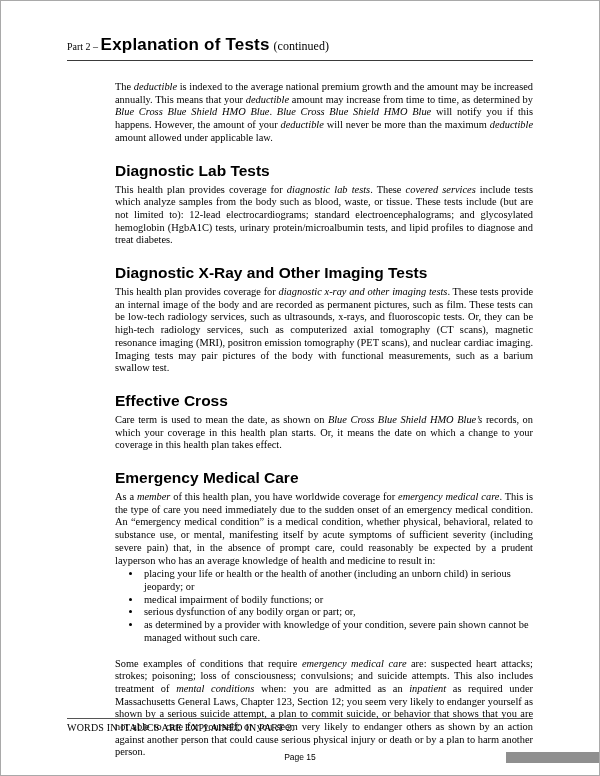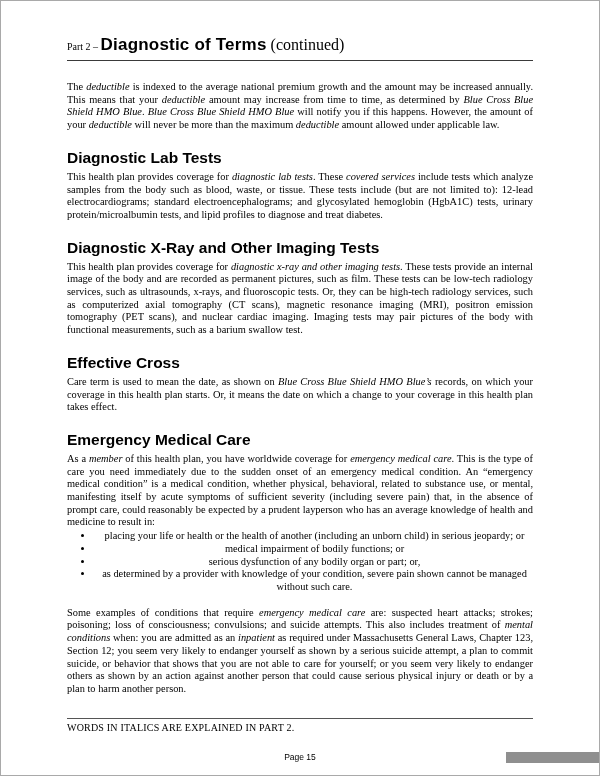--- a/index.html
+++ b/index.html
@@ -10,60 +10,60 @@
     border: 1px solid #a9a9a9;
     position: relative;
     padding: 34px 66px 90px 66px;
     font-family: "Liberation Serif", serif;
     color: #000;
     overflow: hidden;
   }
   .header-line { white-space: nowrap; }
   .hdr-prefix { font-size: 10px; }
   .hdr-title  { font-family: "Liberation Sans", sans-serif; font-weight: 700; font-size: 17px; letter-spacing: .2px; }
-  .hdr-suffix { font-size: 16px; }
+  .hdr-suffix { font-size: 12px; }
   .header-rule { border: none; border-top: 1px solid #3a3a3a; margin: 5px 0 0 0; height: 0; }
-  .content { margin-top: 20px; }
+  .content { margin-top: 20px; margin-left: 48px; }
   .body-para {
     margin: 0;
     font-size: 10.4px;
     line-height: 12.7px;
     text-align: justify;
   }
   .section-heading {
     font-family: "Liberation Sans", sans-serif;
     font-weight: 700;
     font-size: 15.5px;
     margin: 17px 0 4px 0;
   }
   .bullet-list {
     margin: 1px 0 0 0;
     padding-left: 27px;
     font-size: 10.4px;
     line-height: 12.7px;
     list-style-type: disc;
   }
-  .bullet-list li { padding-left: 2px; margin: 0; text-align: center; }
+  .bullet-list li { padding-left: 2px; margin: 0; }
   .bullet-list + .body-para { margin-top: 13px; }
   .footer { position: absolute; left: 66px; right: 66px; bottom: 13px; }
   .footer-rule { border: none; border-top: 1px solid #555; margin: 0 0 3px 0; height: 0; }
   .footer-note { font-size: 10px; letter-spacing: .2px; }
   .page-number { text-align: center; font-family: "Liberation Sans", sans-serif; font-size: 8.5px; margin-top: 19px; }
   .corner-bar { position: absolute; right: 0; bottom: 12px; width: 93px; height: 11px; background: #8f8f8f; }
   i { font-style: italic; }
 </style>
 </head>
 <body>
 
 <div class="page">
 
   <header>
     <div class="header-line">
       <span class="hdr-prefix">Part 2 – </span>
-      <span class="hdr-title">Diagnostic of Terms</span>
+      <span class="hdr-title">Explanation of Tests</span>
       <span class="hdr-suffix"> (continued)</span>
     </div>
     <hr class="header-rule">
   </header>
 
   <main class="content" id="content">
       <p class="body-para"><span>The </span><i>deductible</i><span> is indexed to the average national premium growth and the amount may be increased annually. This means that your </span><i>deductible</i><span> amount may increase from time to time, as determined by </span><i>Blue Cross Blue Shield HMO Blue</i><span>. </span><i>Blue Cross Blue Shield HMO Blue</i><span> will notify you if this happens. However, the amount of your </span><i>deductible</i><span> will never be more than the maximum </span><i>deductible</i><span> amount allowed under applicable law.</span></p>
       <section>
         <h2 class="section-heading">Diagnostic Lab Tests</h2>
         <p class="body-para"><span>This health plan provides coverage for </span><i>diagnostic lab tests</i><span>. These </span><i>covered services</i><span> include tests which analyze samples from the body such as blood, waste, or tissue. These tests include (but are not limited to): 12-lead electrocardiograms; standard electroencephalograms; and glycosylated hemoglobin (HgbA1C) tests, urinary protein/microalbumin tests, and lipid profiles to diagnose and treat diabetes.</span></p>

